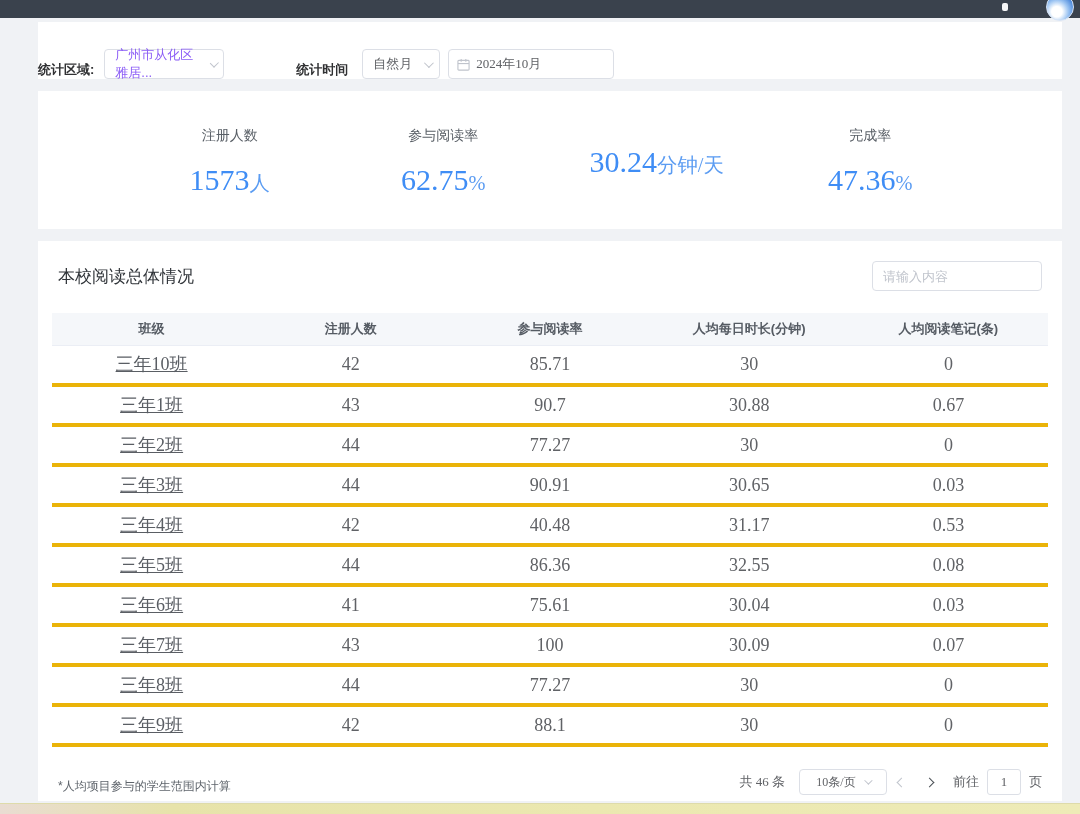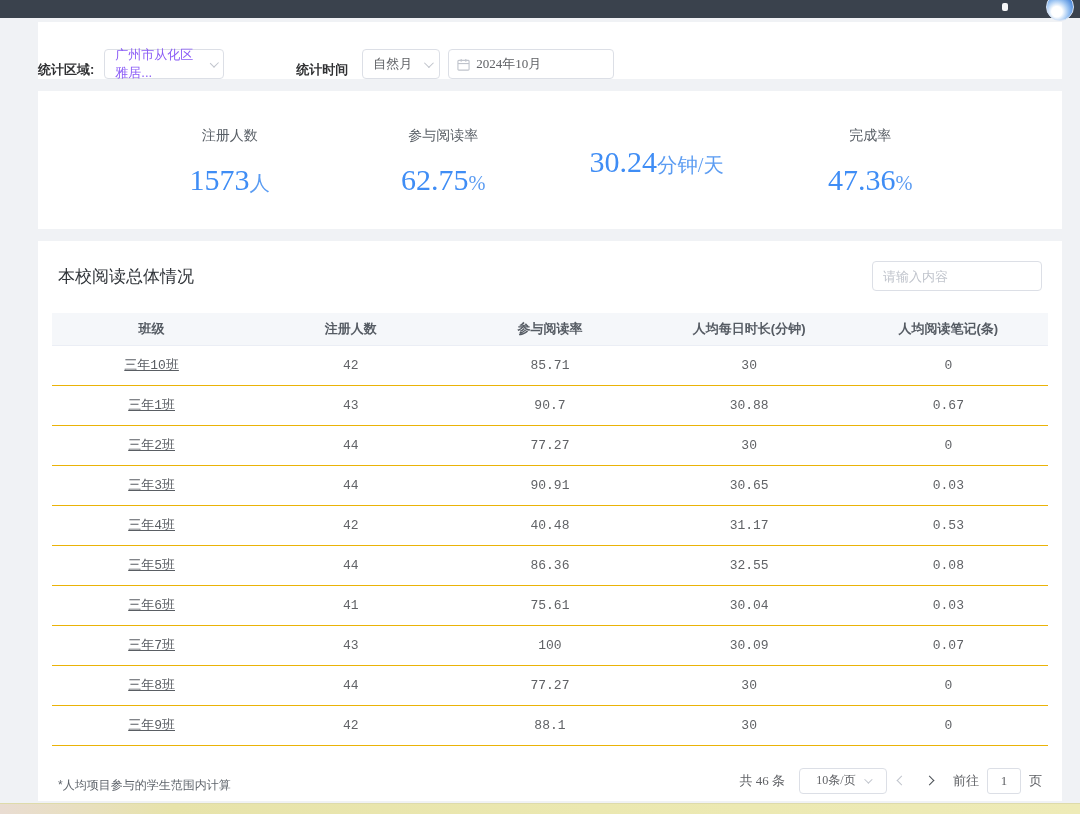--- a/index.html
+++ b/index.html
@@ -101,23 +101,23 @@
     width: 100%; margin-top: 22px;
     border-collapse: collapse; table-layout: fixed;
     text-align: center;
   }
   .data-table th {
     height: 32px; background: #f5f7fa;
     font-size: 13px; font-weight: 700; color: #555b63;
     border-bottom: 1px solid #ebeef5;
   }
   .data-table td {
-    height: 40px; font-size: 13px; color: #606266;
-    border-bottom: 1px solid #eab308;
-    font-family: Liberation Mono, monospace;
+    height: 40px; font-size: 18px; color: #606266;
+    border-bottom: 4px solid #eab308;
+    font-family: Liberation Serif, serif;
   }
   .class-link {
     color: #5a5e64; text-decoration: underline; cursor: pointer;
   }
 
   .table-footer {
     display: flex; align-items: flex-end; justify-content: space-between;
     margin-top: 22px; padding: 0 6px;
   }
   .footnote { font-size: 12px; color: #5f656c; }

